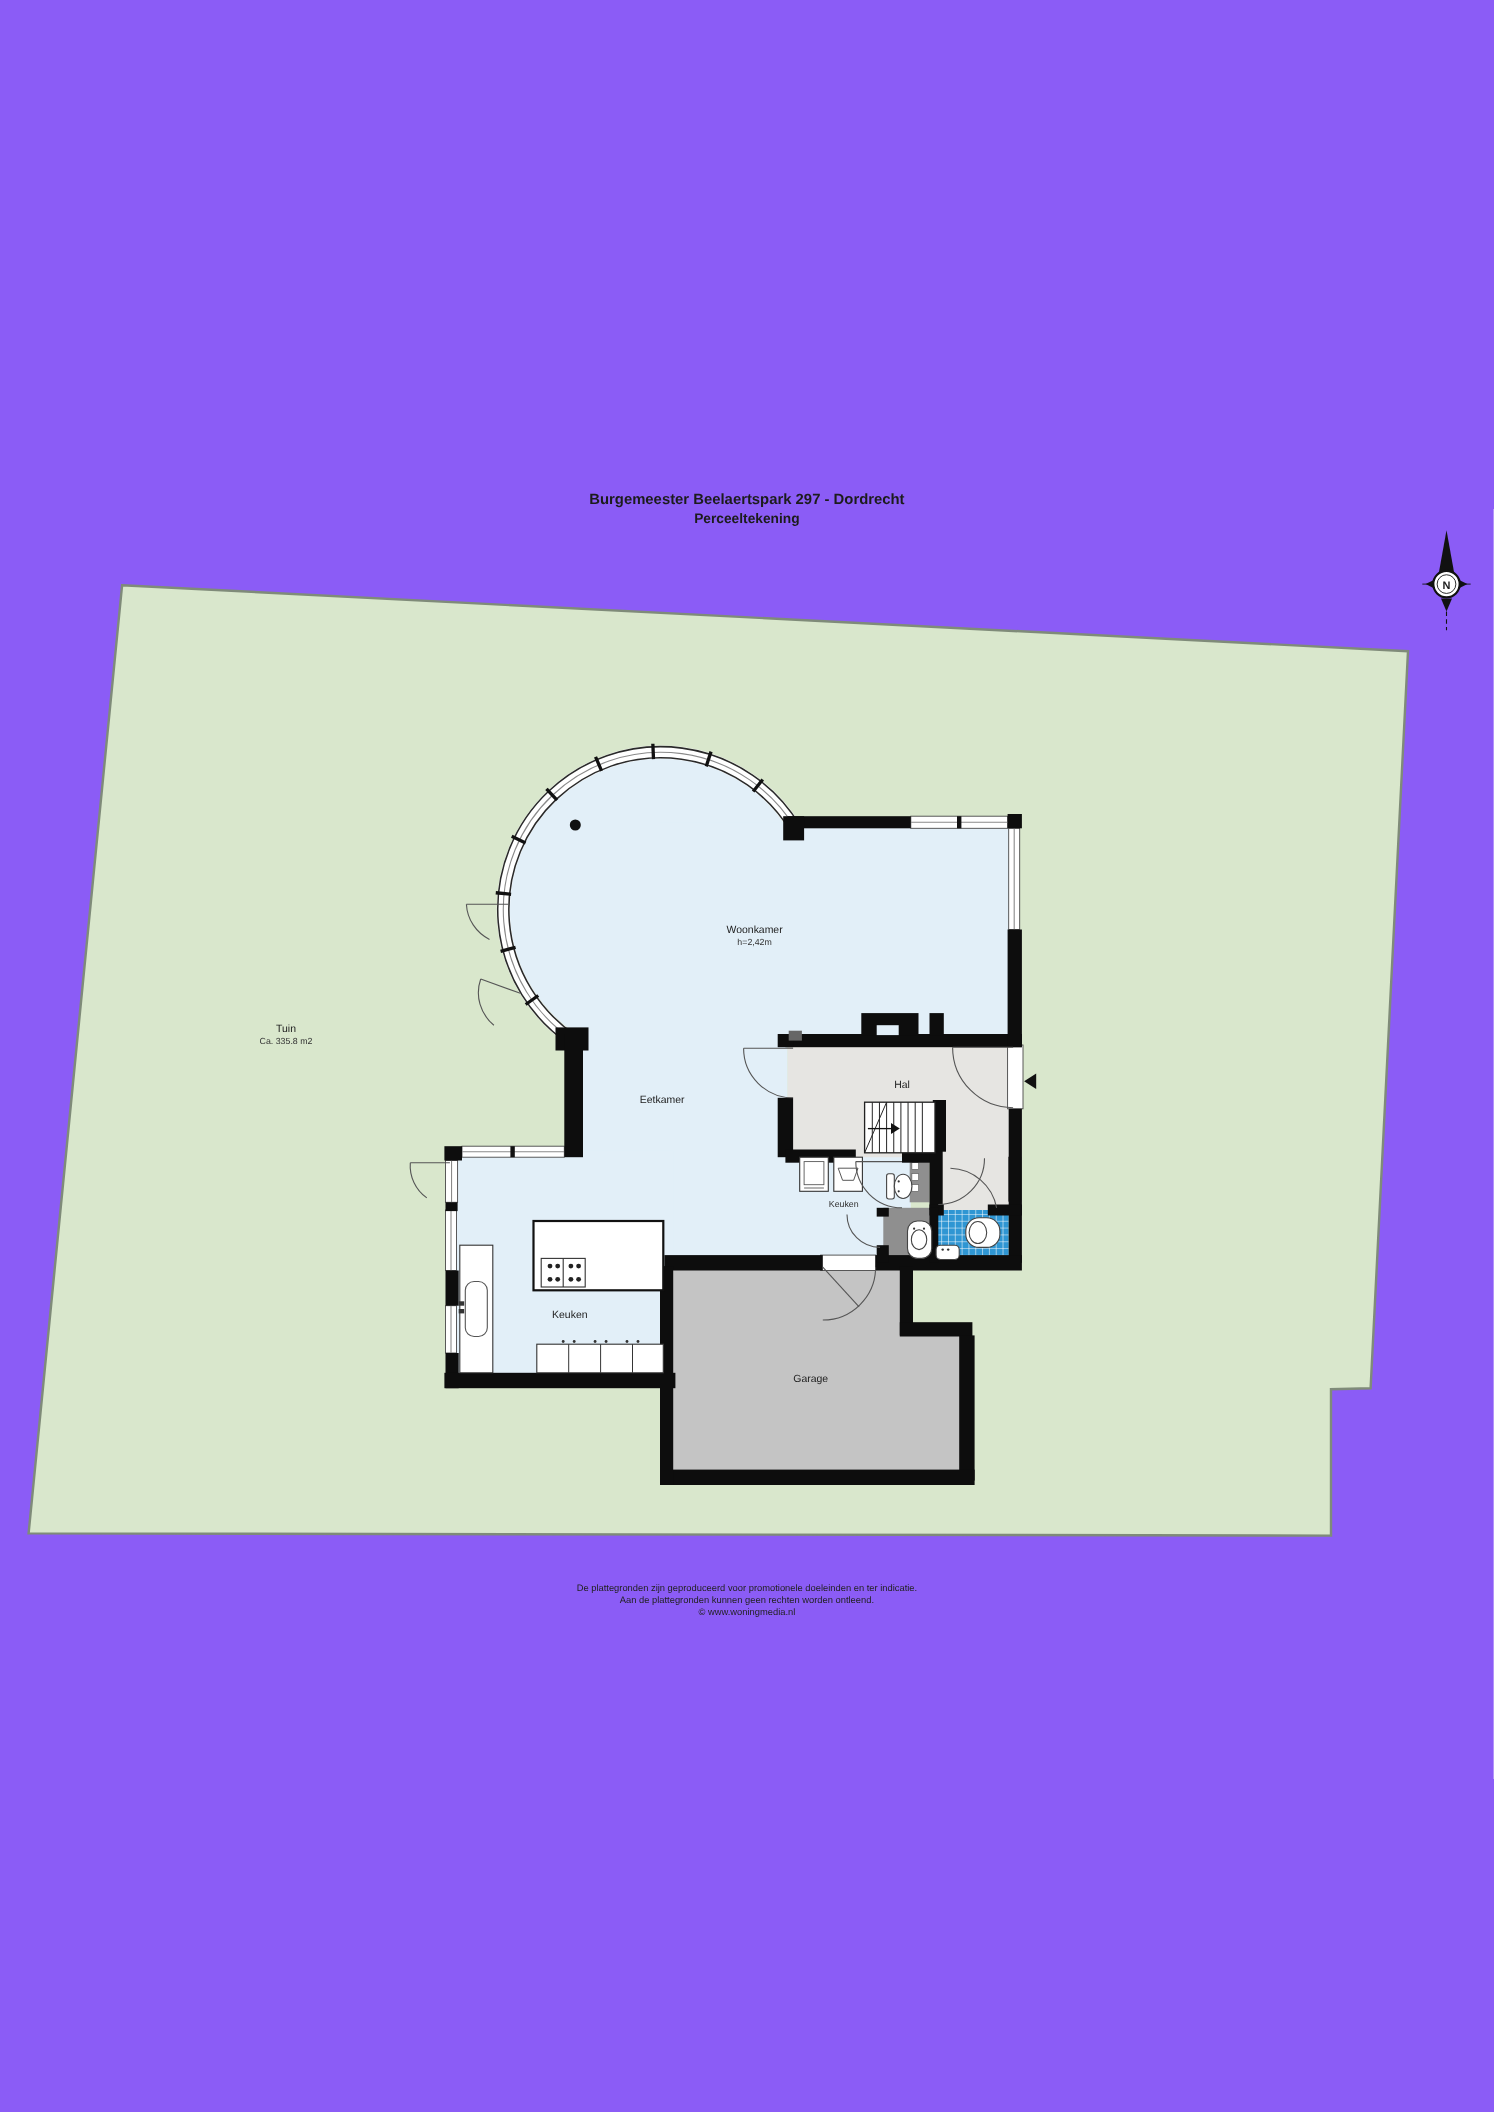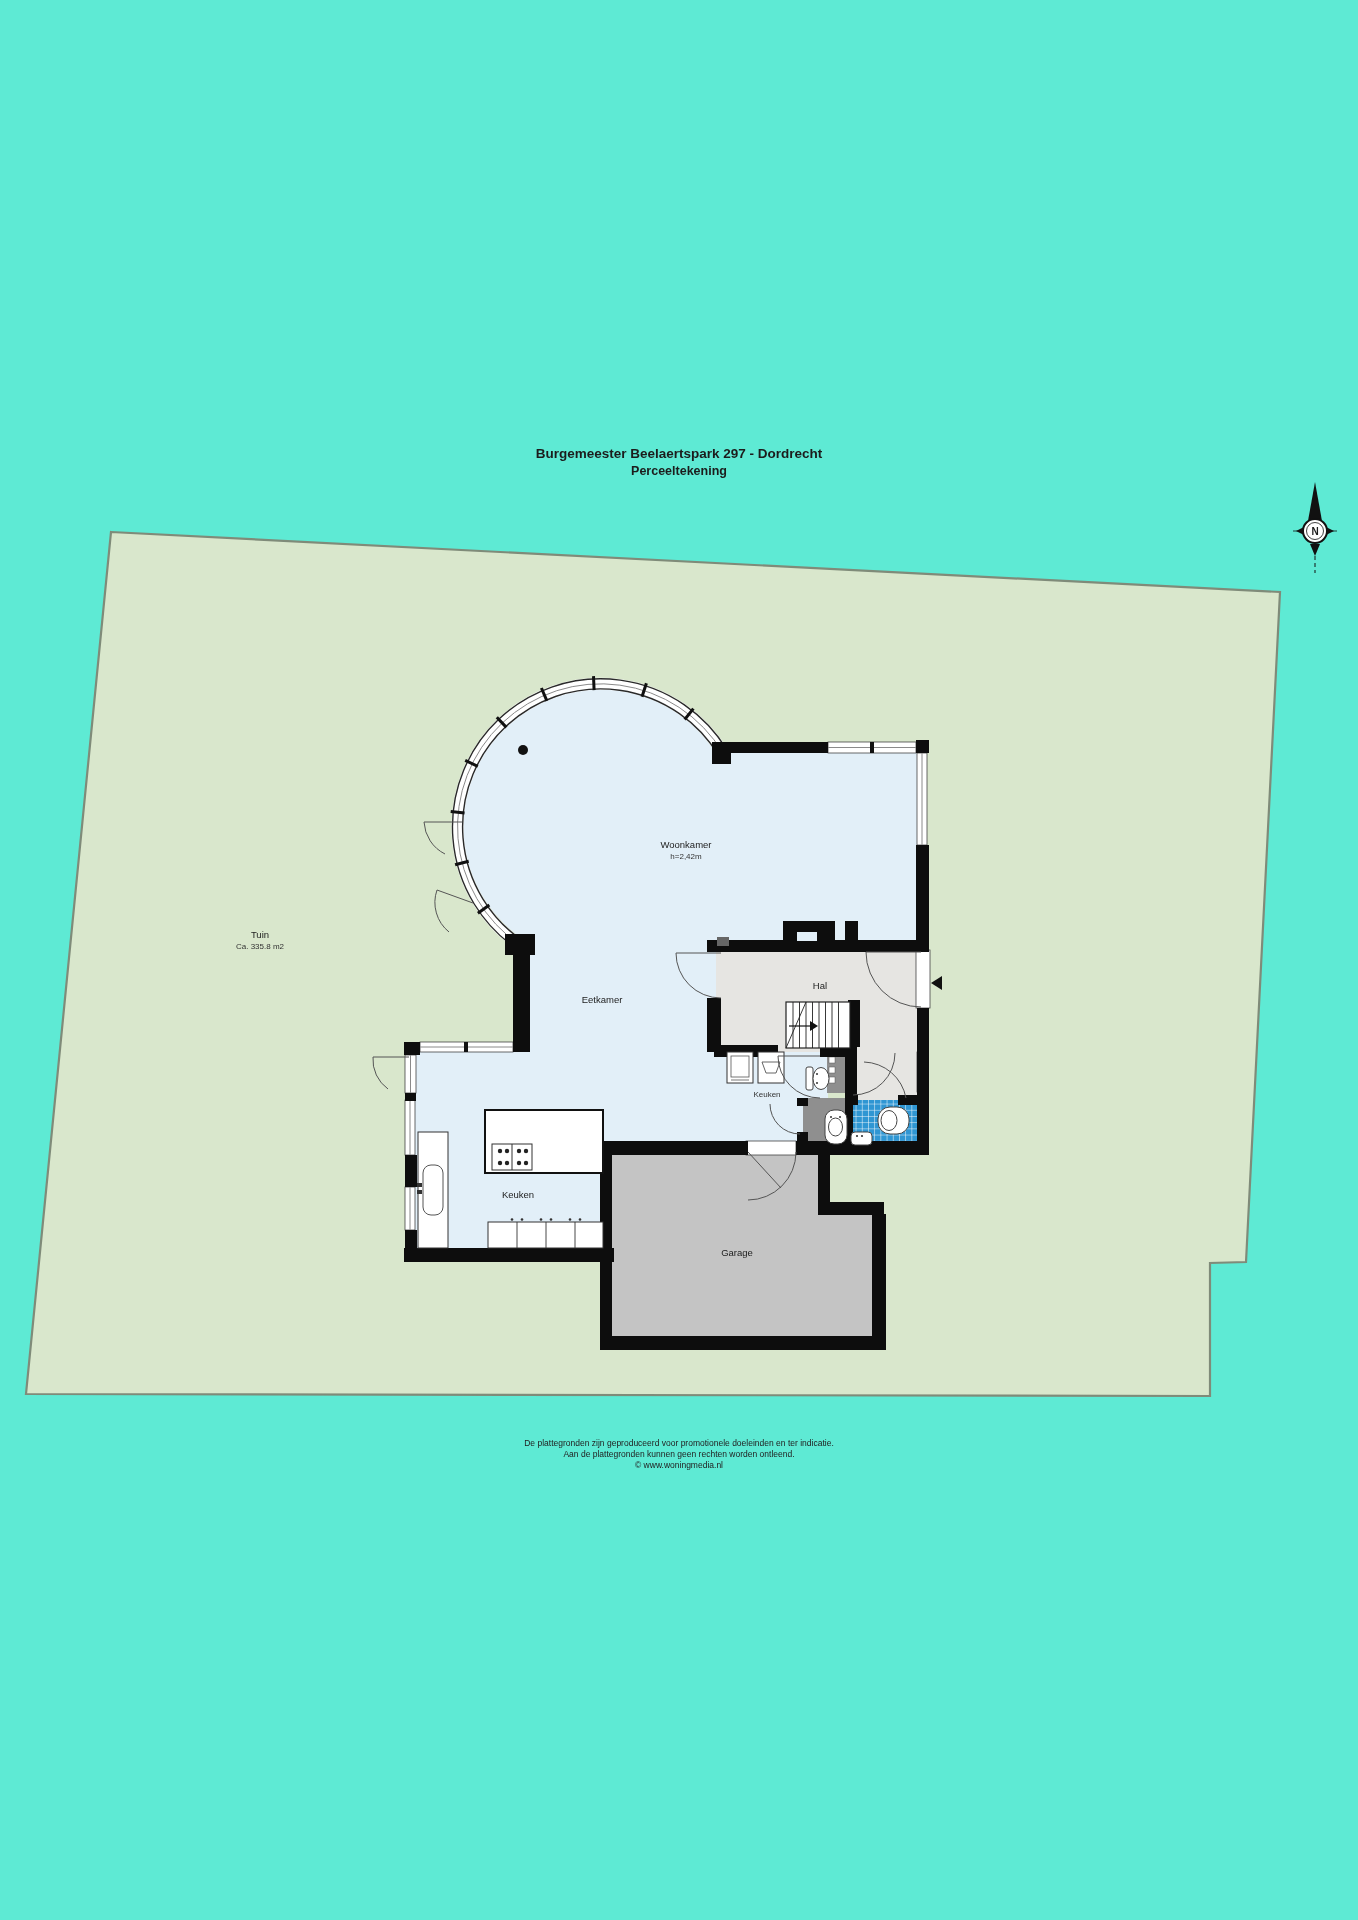--- a/index.html
+++ b/index.html
@@ -1,16 +1,16 @@
 <!DOCTYPE html>
 <html style="--garden: #d9e7cc; --garden_border: #7f8b79; --floor: #e2eff8; --hal_floor: #e6e5e2; --garage_floor: #c4c4c4; --duct: #8f8f8f; --tile_blue: #2f96d3; --wall: #0d0d0d;"><head>
 <meta charset="utf-8">
 <style>
   html,body{margin:0;padding:0;background:#ffffff;}
-  .page{position:relative;width:1358px;height:1920px;background:#5eead4;overflow:hidden;
+  .page{position:relative;width:1358px;height:1920px;background:#8b5cf6;overflow:hidden;
         font-family:"Liberation Sans",sans-serif;}
   svg{position:absolute;left:0;top:0;}
   text{fill:#1c1c1c;}
   .title-line{font-size:13.5px;font-weight:bold;}
   .subtitle-line{font-size:12.5px;font-weight:bold;}
   .room-label{font-size:9.5px;}
   .small-label{font-size:8px;fill:#333;}
   .footer-line{font-size:8.5px;fill:#222;}
   .wall{fill:var(--wall);}
   .floor{fill:var(--floor);}

